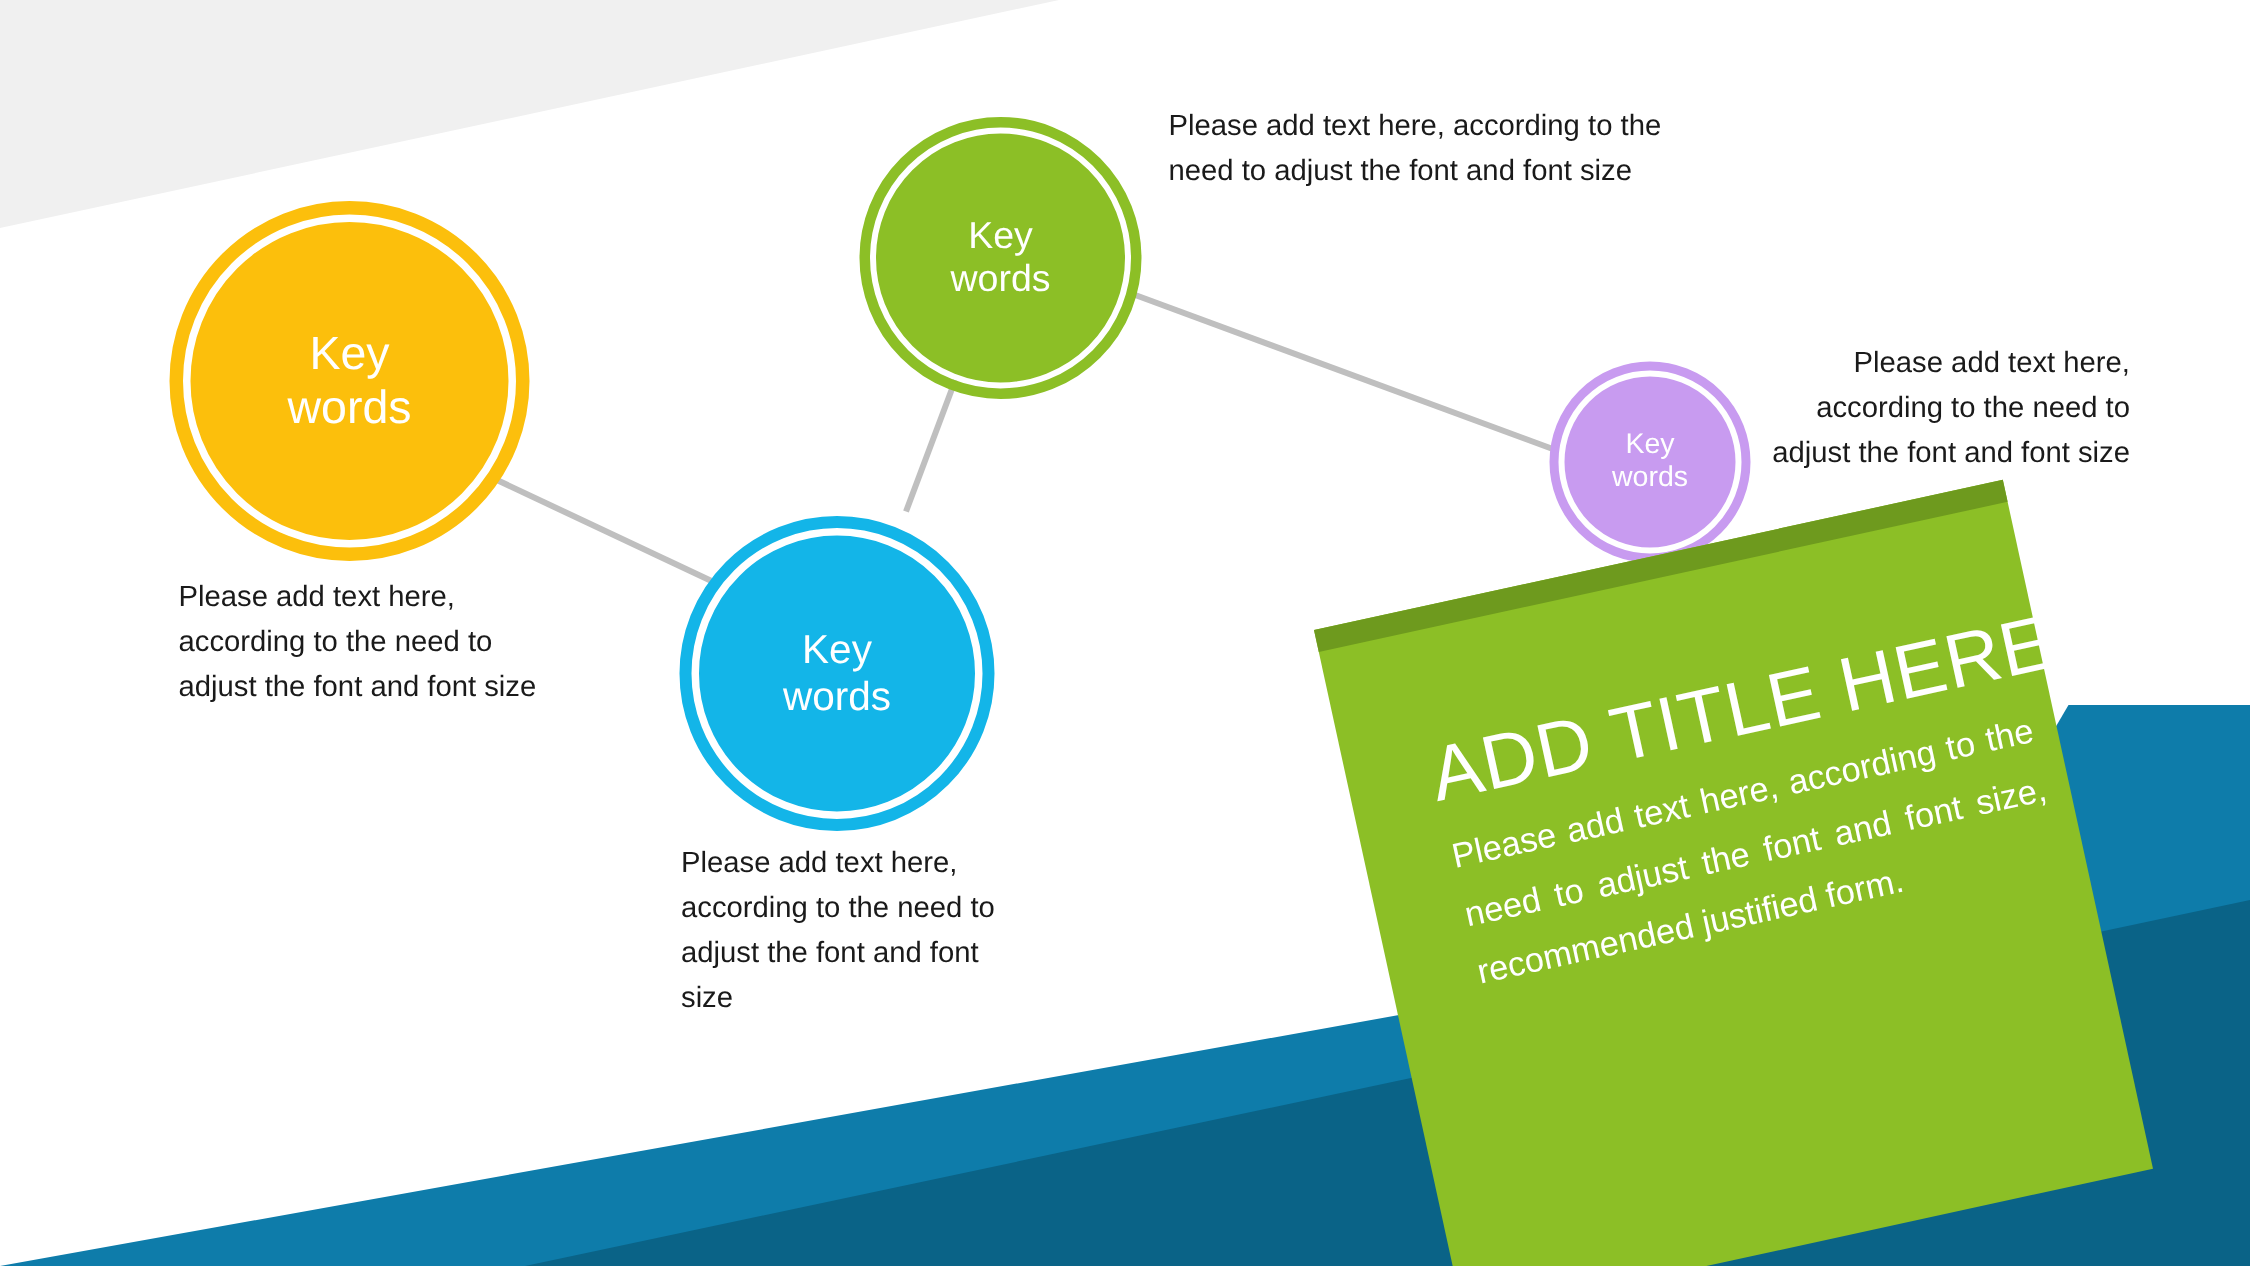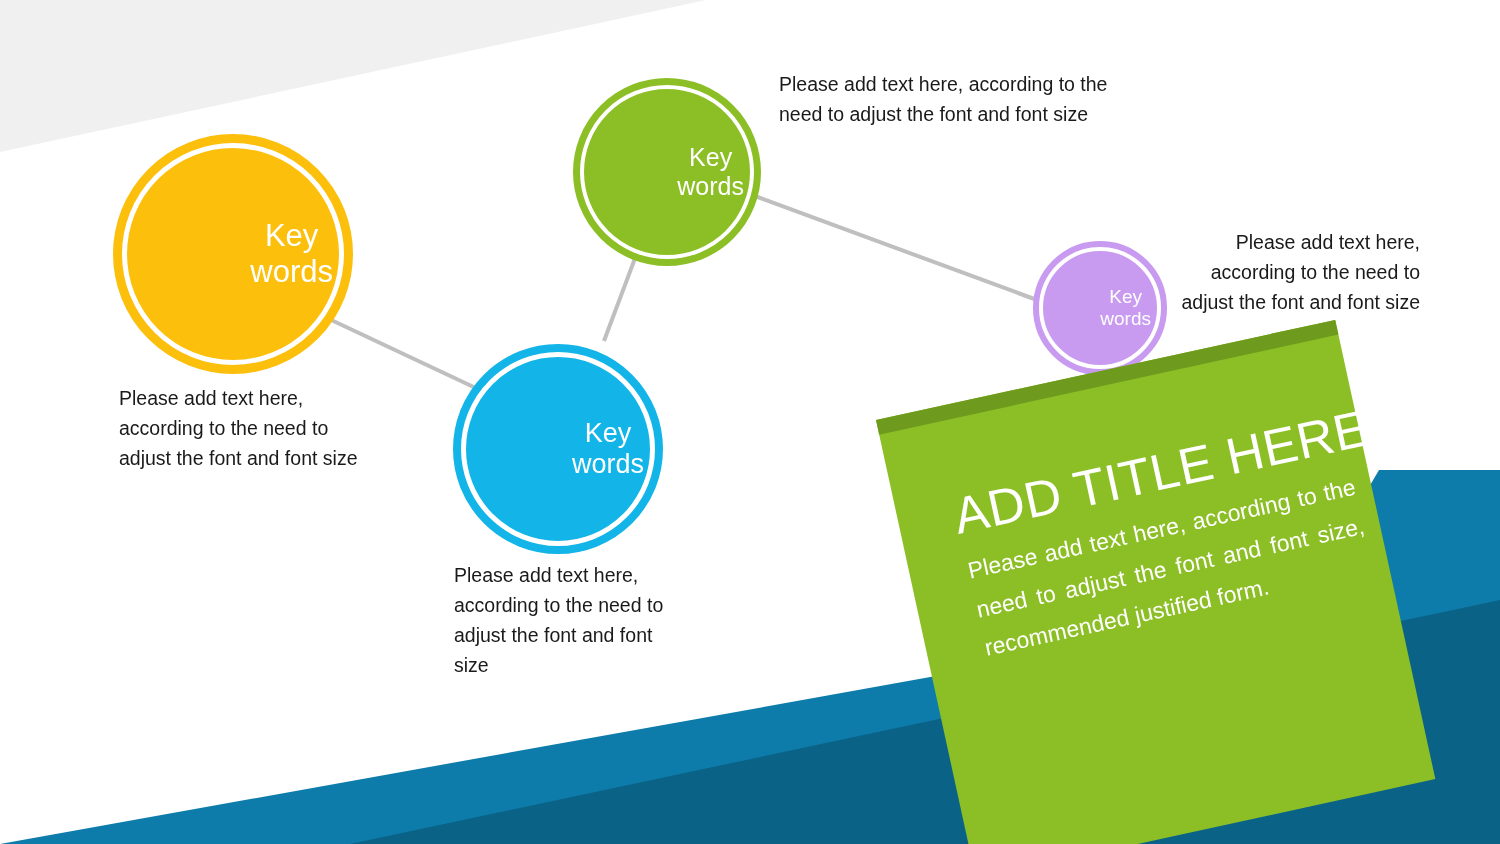--- a/index.html
+++ b/index.html
@@ -33,21 +33,21 @@
     height: 844px;
   }
 
   
   .node {
     position: absolute;
     border-radius: 50%;
     box-sizing: border-box;
     display: flex;
     align-items: center;
-    justify-content: flex-end;
+    justify-content: center;
     text-align: center;
     color: #ffffff;
     line-height: 1.16;
   }
   .node .node-label {
     display: block;
     padding: 0 6px;
   }
 
   #node-yellow {

